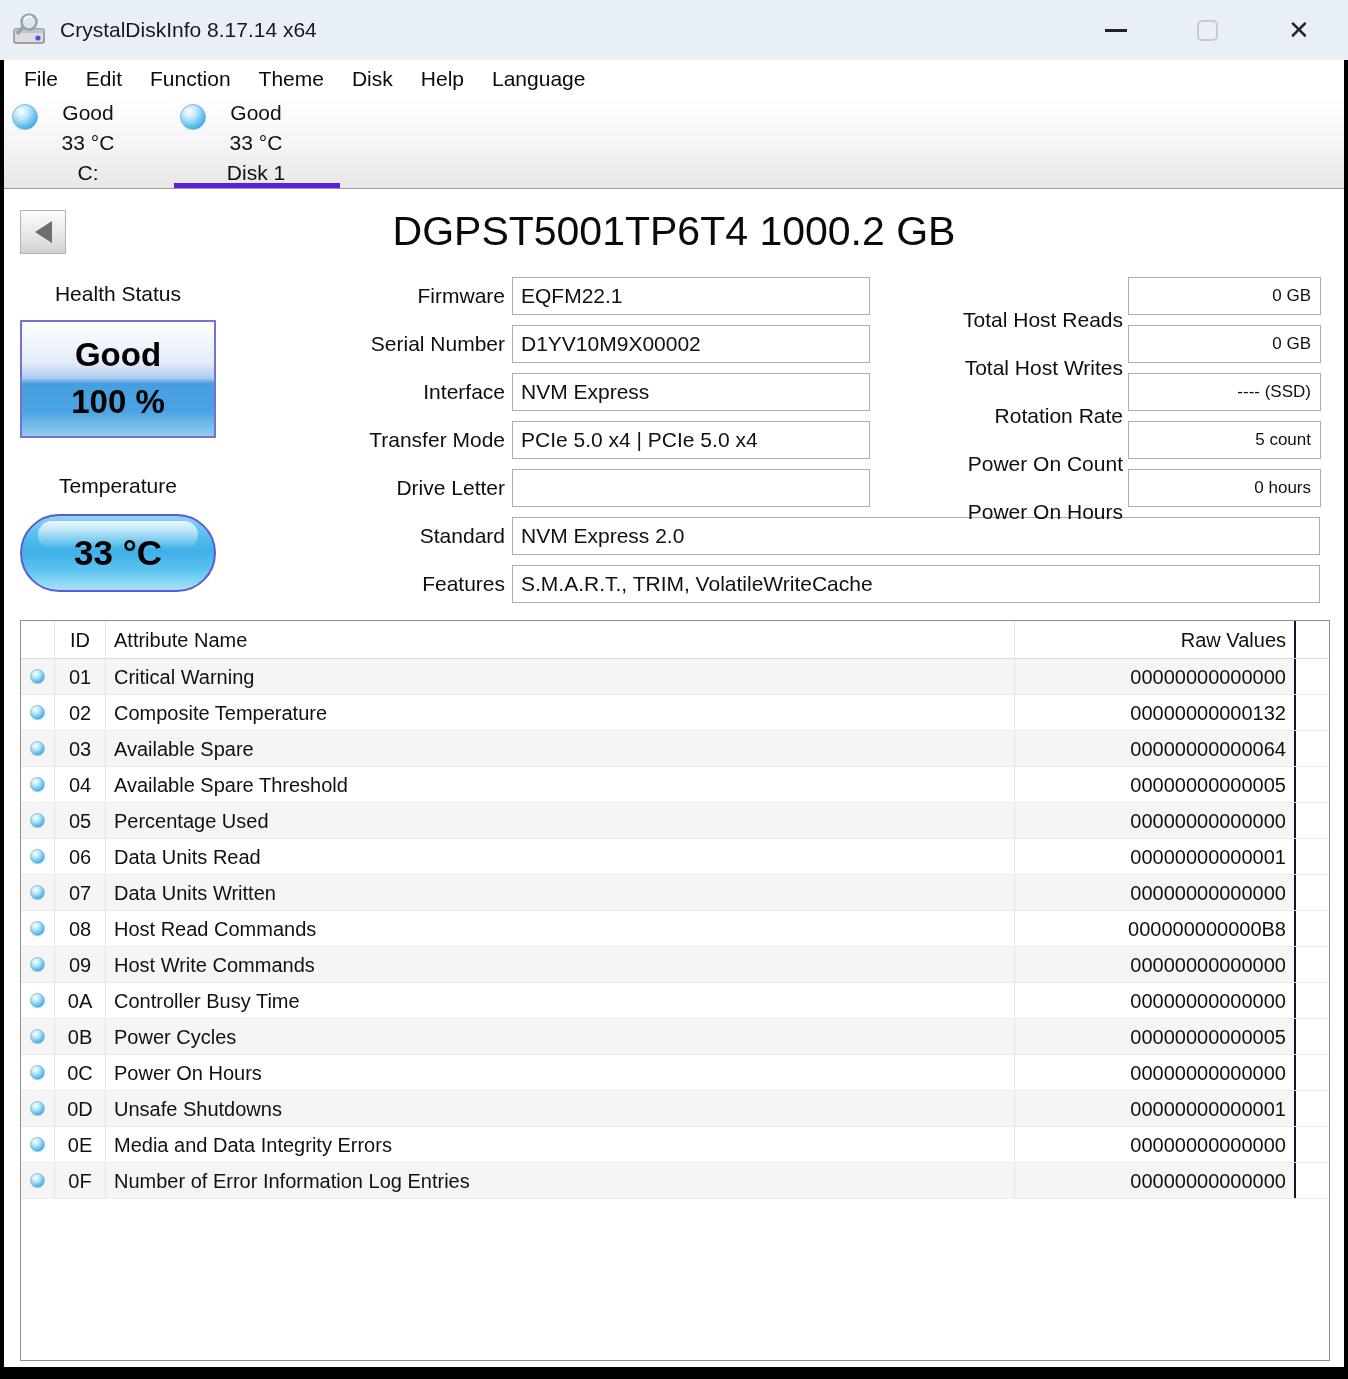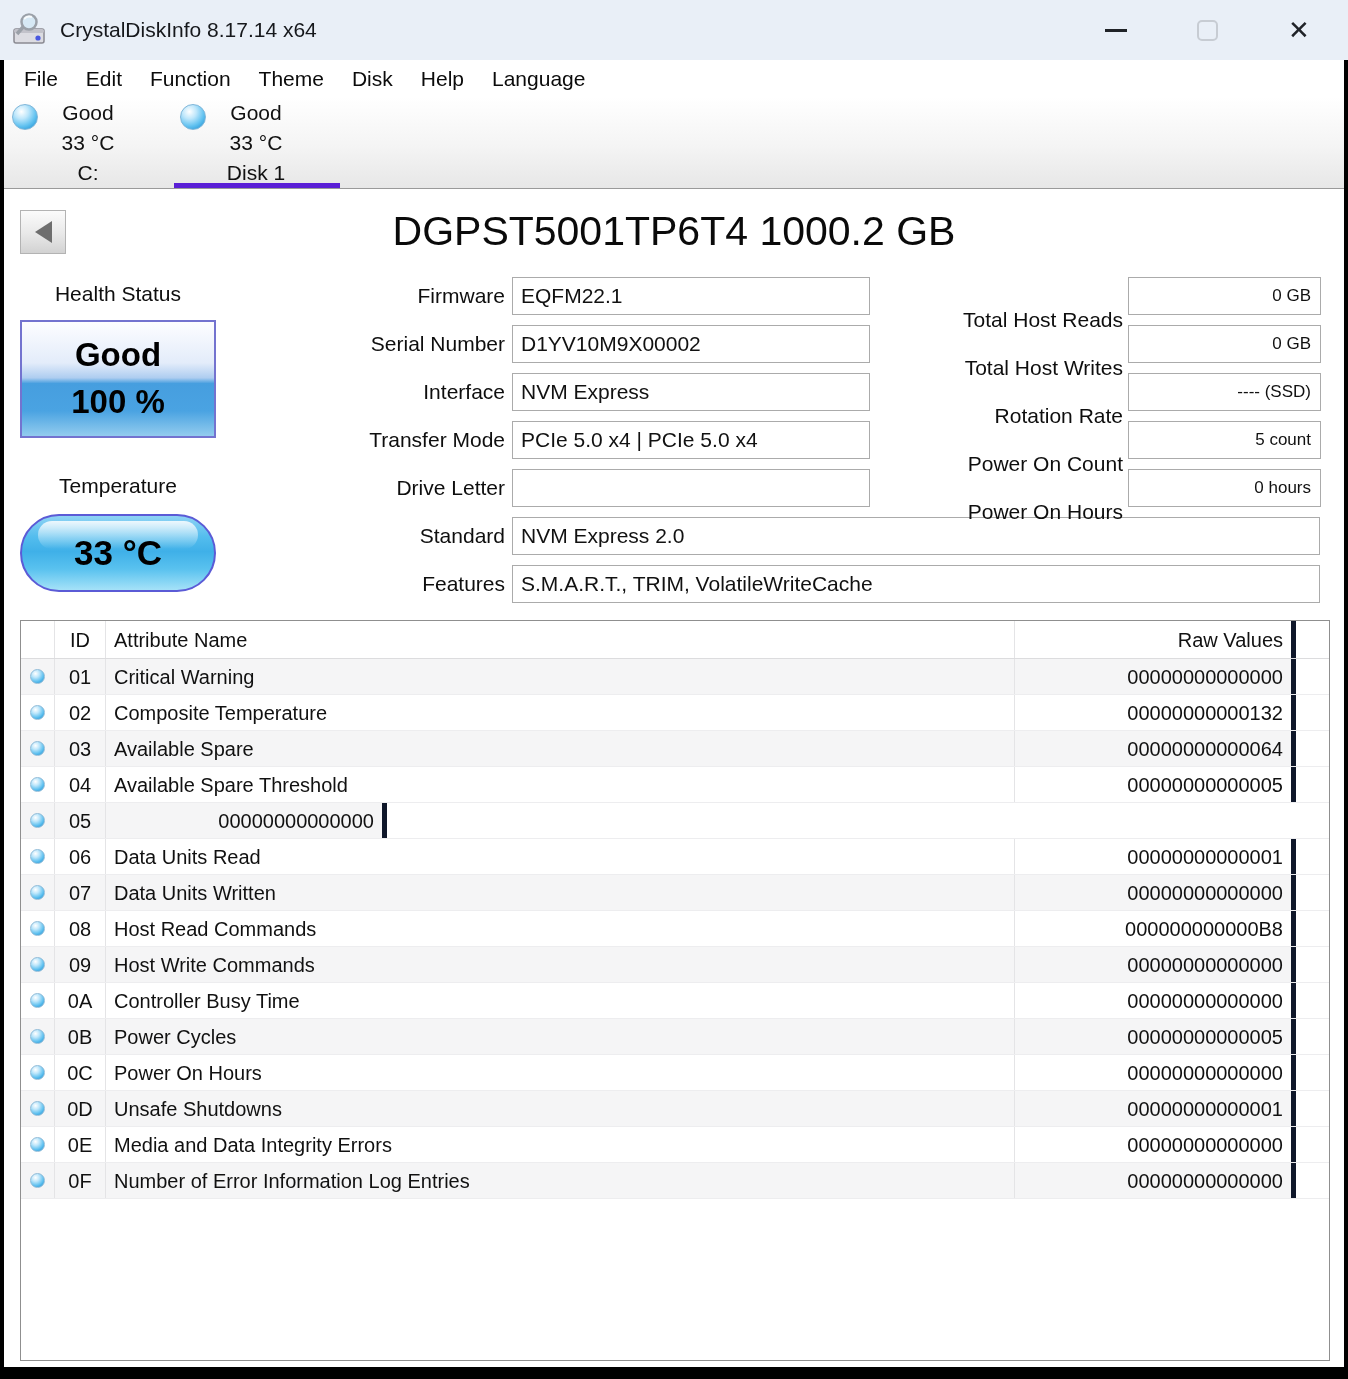--- a/index.html
+++ b/index.html
@@ -79,21 +79,21 @@
 
   
   .smart { left: 20px; top: 620px; width: 1310px; height: 741px; border: 1px solid #8f8f8f; background: #fff; }
   .thead, .trow { display: flex; width: 100%; }
   .thead { height: 38px; border-bottom: 1px solid #dcdcde; }
   .trow { height: 36px; border-bottom: 1px solid #ededef; }
   .trow:nth-child(odd) .c0, .trow:nth-child(odd) .c1, .trow:nth-child(odd) .c2, .trow:nth-child(odd) .c3 { background: #f5f5f6; }
   .c0 { width: 34px; border-right: 1px solid #e4e4e6; display: flex; align-items: center; justify-content: center; }
   .c1 { width: 51px; border-right: 1px solid #e4e4e6; text-align: center; font-size: 20px; line-height: 36px; }
   .c2 { width: 909px; border-right: 1px solid #e4e4e6; font-size: 20px; line-height: 36px; padding-left: 8px; white-space: nowrap; }
-  .c3 { width: 281px; border-right: 5px solid #0f172a; font-size: 20px; line-height: 36px; text-align: right; padding-right: 8px; }
+  .c3 { width: 281px; border-right: 2px solid #0f172a; font-size: 20px; line-height: 36px; text-align: right; padding-right: 8px; }
   .c4 { flex: 1; }
   .thead .c1, .thead .c2, .thead .c3 { line-height: 38px; }
   .orb-s { width: 15px; height: 15px; border-radius: 50%;
     background: radial-gradient(circle at 35% 28%, #ffffff 0%, #bfe7fb 30%, #62c2f0 62%, #2a9ad8 88%, #1f86c4 100%);
     border: 1px solid #8fbbd8; }
 </style>
 </head>
 <body>
 
 <div class="abs titlebar">
@@ -260,20 +260,21 @@
         <div class="c1">04</div>
         <div class="c2">Available Spare Threshold</div>
         <div class="c3">00000000000005</div>
         <div class="c4"></div>
       </div>
       <div class="trow">
         <div class="c0">
           <span class="orb-s"></span>
         </div>
         <div class="c1">05</div>
+        <div class="c2">Percentage Used</div>
         <div class="c3">00000000000000</div>
         <div class="c4"></div>
       </div>
       <div class="trow">
         <div class="c0">
           <span class="orb-s"></span>
         </div>
         <div class="c1">06</div>
         <div class="c2">Data Units Read</div>
         <div class="c3">00000000000001</div>

